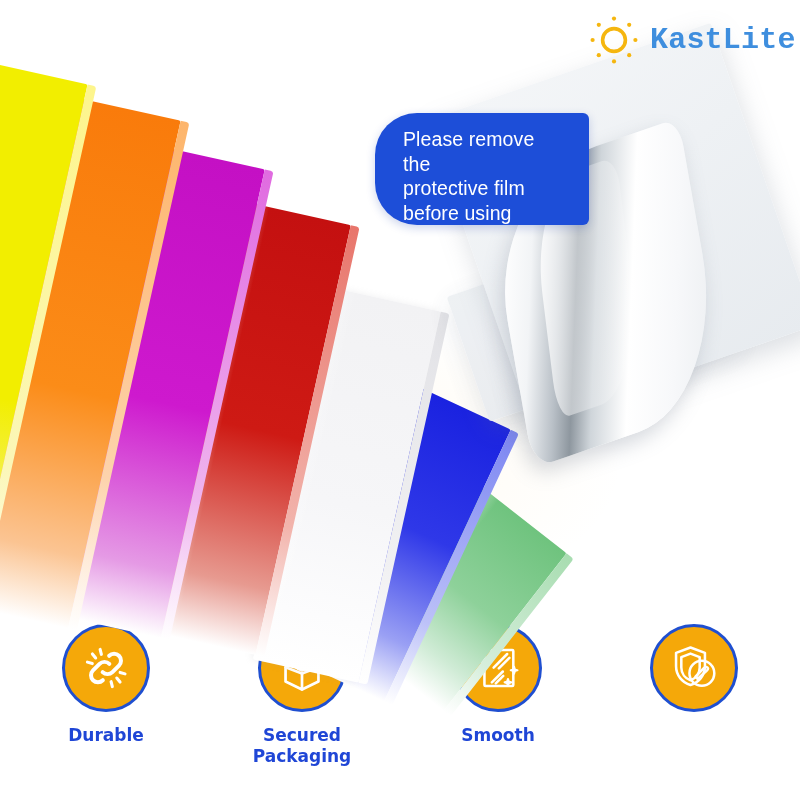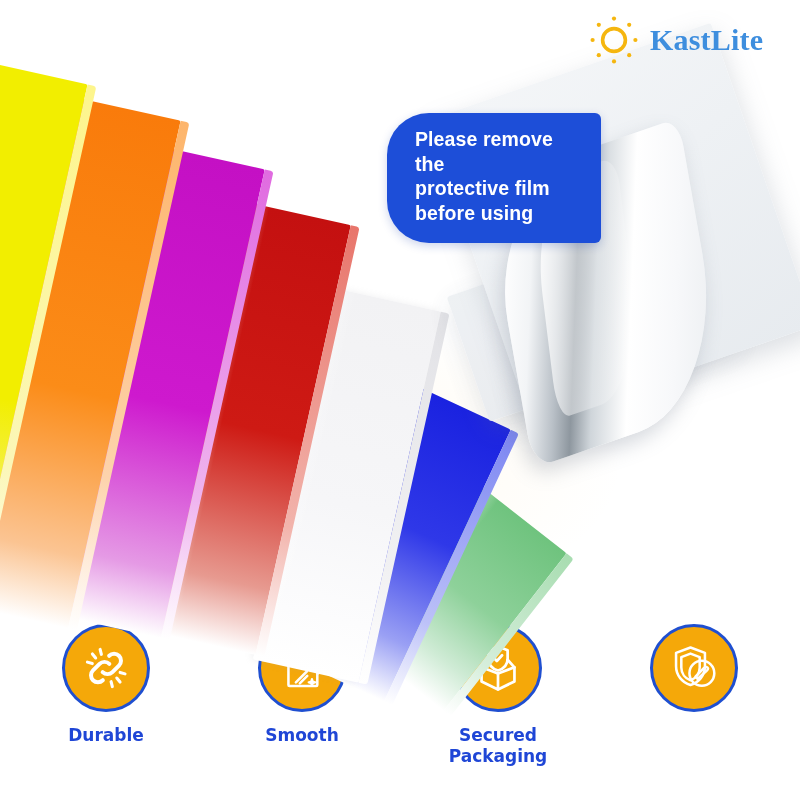--- a/index.html
+++ b/index.html
@@ -73,35 +73,34 @@
         #f7f8fa 78%,
         #e9ecef 100%);
   }
 
   
   .logo{position:absolute;display:flex;align-items:center;gap:10px;}
   .logo-mark{width:52px;height:52px;}
   .logo-text{
     font-size:30px;font-weight:700;letter-spacing:.2px;
     color:#3E8EDE;
-    font-family:Liberation Serif, serif;
+    font-family:Liberation Mono, monospace;
   }
 
   
   .callout{
     position:absolute;
     background:#1D4ED8;
     color:#ffffff;
     border-radius:42px 6px 6px 42px;
-    padding:14px 22px 18px 28px;
-    font-size:19.5px;font-weight:700;line-height:1.26;
+    padding:14px 22px 0 28px;
+    font-size:19.5px;font-weight:400;line-height:1.26;
     letter-spacing:.1px;
     box-shadow:0 3px 10px rgba(24,60,170,.22);
     white-space:pre-line;
-    margin-left:12px;
   }
 
   
   .features{
     position:absolute;left:0;right:0;bottom:34px;
     display:flex;justify-content:center;align-items:flex-start;
     gap:84px;
   }
   .feature{
     width:112px;
@@ -239,57 +238,57 @@
             </g>
           </svg>
         </span>
       </div>
       <div class="feature-label">Durable</div>
     </div>
 
     <div class="feature">
       <div class="badge">
         <span>
+          <svg viewBox="0 0 64 64" width="56" height="56" fill="none" stroke="#FFFFFF" stroke-width="3.1" stroke-linecap="round" stroke-linejoin="round">
+            <path d="M32 7.5l11 4.2v9.6c0 6.6-4.6 11.4-11 13.6-6.4-2.2-11-7-11-13.6v-9.6z"></path>
+            <path d="M27.4 20.6l3.3 3.4 6-6.6"></path>
+            <path d="M32 38.4L13.2 31.2 21 22.6"></path>
+            <path d="M32 38.4l18.8-7.2L43 22.6"></path>
+            <path d="M13.2 31.2v16.2L32 56.5V38.4"></path>
+            <path d="M50.8 31.2v16.2L32 56.5"></path>
+          </svg>
+        </span>
+      </div>
+      <div class="feature-label">Secured
+Packaging</div>
+    </div>
+
+    <div class="feature">
+      <div class="badge">
+        <span>
           <svg viewBox="0 0 64 64" width="56" height="56" fill="none" stroke="#FFFFFF" stroke-width="2.9" stroke-linecap="round" stroke-linejoin="round">
             <rect x="16.5" y="11.5" width="33" height="41" rx="1.2"></rect>
             <path d="M27 31.5L42.5 16"></path>
             <path d="M33 32.5L45 20.5"></path>
             <path d="M25 48.5L37.5 36"></path>
             <path d="M29.5 49.5L38 41"></path>
             <g stroke-width="2.5" fill="#FFFFFF">
               <path d="M12 24.5c2.3 0 4.2-1.9 4.2-4.2 0 2.3 1.9 4.2 4.2 4.2-2.3 0-4.2 1.9-4.2 4.2 0-2.3-1.9-4.2-4.2-4.2z"></path>
               <path d="M46.6 34.6c2.1 0 3.8-1.7 3.8-3.8 0 2.1 1.7 3.8 3.8 3.8-2.1 0-3.8 1.7-3.8 3.8 0-2.1-1.7-3.8-3.8-3.8z"></path>
               <path d="M39.6 48.4c2.1 0 3.8-1.7 3.8-3.8 0 2.1 1.7 3.8 3.8 3.8-2.1 0-3.8 1.7-3.8 3.8 0-2.1-1.7-3.8-3.8-3.8z"></path>
             </g>
           </svg>
         </span>
       </div>
       <div class="feature-label">Smooth</div>
     </div>
 
     <div class="feature">
       <div class="badge">
         <span>
-          <svg viewBox="0 0 64 64" width="56" height="56" fill="none" stroke="#FFFFFF" stroke-width="3.1" stroke-linecap="round" stroke-linejoin="round">
-            <path d="M32 7.5l11 4.2v9.6c0 6.6-4.6 11.4-11 13.6-6.4-2.2-11-7-11-13.6v-9.6z"></path>
-            <path d="M27.4 20.6l3.3 3.4 6-6.6"></path>
-            <path d="M32 38.4L13.2 31.2 21 22.6"></path>
-            <path d="M32 38.4l18.8-7.2L43 22.6"></path>
-            <path d="M13.2 31.2v16.2L32 56.5V38.4"></path>
-            <path d="M50.8 31.2v16.2L32 56.5"></path>
-          </svg>
-        </span>
-      </div>
-      <div class="feature-label">Secured
-Packaging</div>
-    </div>
-
-    <div class="feature">
-      <div class="badge">
-        <span>
           <svg viewBox="0 0 64 64" width="56" height="56" fill="none" stroke="#FFFFFF" stroke-width="2.9" stroke-linecap="round" stroke-linejoin="round">
             <path d="M28 8.5l16.5 6.2v15.4c0 10.4-7 18.4-16.5 21.4-9.5-3-16.5-11-16.5-21.4V14.7z"></path>
             <path d="M28 15.5l10.5 4v11.8c0 7-4.6 12.6-10.5 14.8-5.9-2.2-10.5-7.8-10.5-14.8V19.5z"></path>
             <circle cx="41" cy="38" r="14.2"></circle>
             <path d="M47.6 31.6c-1.3-1-3-.8-4.4.5L33.7 42l2.4 2.4 10-8.9c1.5-1.3 2.7-2.9 1.5-3.9z"></path>
           </svg>
         </span>
       </div>
     </div>
 

